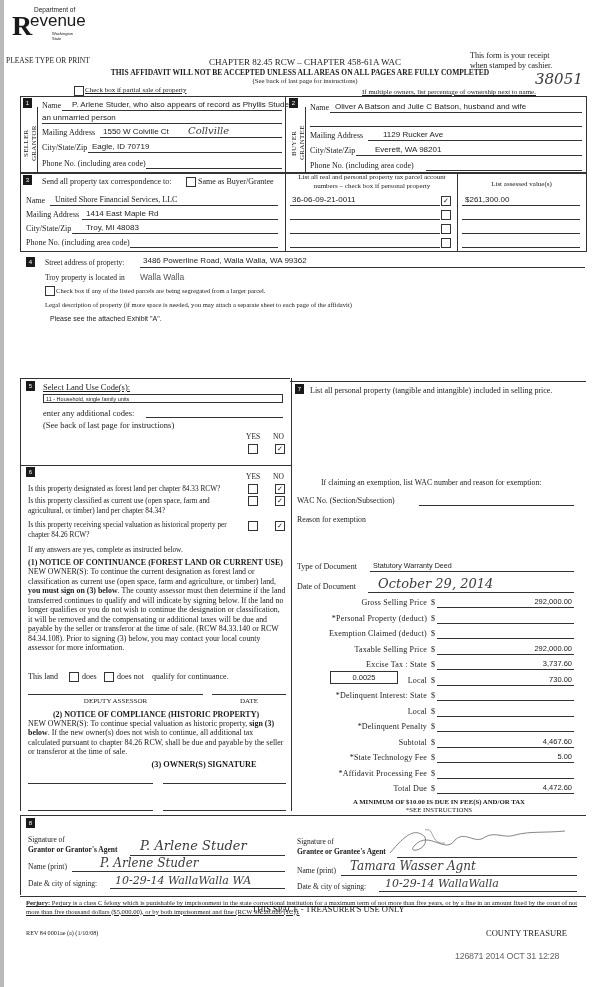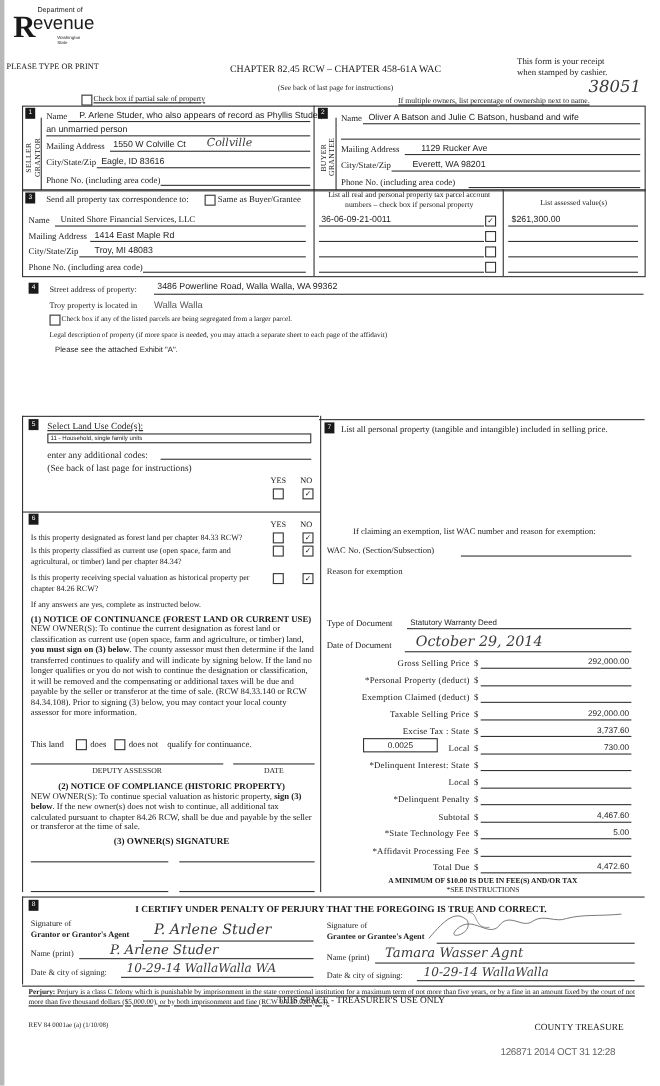--- a/index.html
+++ b/index.html
@@ -41,20 +41,21 @@
   <div class="leftbar"></div>
 
   <div class="abs" style="left:12px;top:6px;width:70px;height:34px;">
     <div class="abs" style="left:0;top:6px;font-family:'Liberation Serif',serif;font-size:28px;font-weight:bold;line-height:28px;">R</div>
     <div class="abs sans" style="left:22px;top:0;font-size:6.5px;">Department of</div>
     <div class="abs sans" style="left:18px;top:6px;font-size:17px;line-height:18px;">evenue</div>
     <div class="abs sans" style="left:40px;top:25px;font-size:4px;">Washington State</div>
   </div>
   <div class="lbl" style="left:6px;top:56px;font-size:7.5px;">PLEASE TYPE OR PRINT</div>
   <div class="lbl c" style="left:140px;top:57px;width:330px;font-size:9px;">CHAPTER 82.45 RCW – CHAPTER 458-61A WAC</div>
+  <div class="lbl bold c" style="left:40px;top:68px;width:520px;font-size:7.5px;">THIS AFFIDAVIT WILL NOT BE ACCEPTED UNLESS ALL AREAS ON ALL PAGES ARE FULLY COMPLETED</div>
   <div class="lbl c" style="left:140px;top:77px;width:330px;font-size:6.8px;">(See back of last page for instructions)</div>
   <div class="lbl" style="left:470px;top:51px;font-size:8px;">This form is your receipt</div>
   <div class="lbl" style="left:470px;top:61px;font-size:8px;">when stamped by cashier.</div>
   <div class="lbl hand" style="left:535px;top:70px;font-size:15px;">38051</div>
 
   <div class="cb" style="left:74px;top:86px;"></div>
   <div class="lbl" style="left:85px;top:86px;font-size:7px;text-decoration:underline;">Check box if partial sale of property</div>
   <div class="lbl" style="left:362px;top:88px;font-size:7px;text-decoration:underline;">If multiple owners, list percentage of ownership next to name.</div>
 
   <div class="box" style="left:20px;top:96px;width:565px;height:76px;"></div>
@@ -69,21 +70,21 @@
   <div class="line" style="left:62px;top:110px;width:220px;"></div>
   <div class="fld" style="left:72px;top:100px;">P. Arlene Studer, who also appears of record as Phyllis Studer,</div>
   <div class="line" style="left:42px;top:123px;width:240px;"></div>
   <div class="fld" style="left:42px;top:113px;">an unmarried person</div>
   <div class="lbl" style="left:42px;top:128px;">Mailing Address</div>
   <div class="line" style="left:100px;top:137px;width:182px;"></div>
   <div class="fld" style="left:103px;top:127px;">1550 W Colville Ct</div>
   <div class="lbl hand" style="left:188px;top:125px;font-size:10px;">Collville</div>
   <div class="lbl" style="left:42px;top:143px;">City/State/Zip</div>
   <div class="line" style="left:88px;top:152px;width:194px;"></div>
-  <div class="fld" style="left:92px;top:142px;">Eagle, ID 83616</div>
+  <div class="fld" style="left:92px;top:142px;">Eagle, ID 70719</div>
   <div class="lbl" style="left:42px;top:159px;">Phone No. (including area code)</div>
   <div class="line" style="left:146px;top:168px;width:136px;"></div>
 
   <div class="num" style="left:289px;top:98px;">2</div>
   <div class="vert" style="left:290px;top:118px;width:7px;height:50px;">BUYER</div>
   <div class="vert" style="left:298px;top:118px;width:7px;height:50px;">GRANTEE</div>
   <div class="lbl" style="left:310px;top:103px;">Name</div>
   <div class="line" style="left:330px;top:112px;width:252px;"></div>
   <div class="fld" style="left:335px;top:102px;">Oliver A Batson and Julie C Batson, husband and wife</div>
   <div class="line" style="left:310px;top:126px;width:272px;"></div>
@@ -201,21 +202,21 @@
   <div class="lbl" style="left:117px;top:672px;font-size:8px;">does not</div>
   <div class="lbl" style="left:152px;top:672px;font-size:8px;">qualify for continuance.</div>
 
   <div class="line" style="left:28px;top:694px;width:175px;"></div>
   <div class="line" style="left:212px;top:694px;width:74px;"></div>
   <div class="lbl c" style="left:28px;top:697px;width:175px;font-size:7px;">DEPUTY ASSESSOR</div>
   <div class="lbl c" style="left:212px;top:697px;width:74px;font-size:7px;">DATE</div>
 
   <div class="lbl bold c" style="left:22px;top:710px;width:268px;font-size:8px;">(2) NOTICE OF COMPLIANCE (HISTORIC PROPERTY)</div>
   <div class="para" style="left:28px;top:719px;width:258px;font-size:7.9px;line-height:9.3px;"><span>NEW OWNER(S): To continue special valuation as historic property, </span><b>sign (3) below</b><span>. If the new owner(s) does not wish to continue, all additional tax calculated pursuant to chapter 84.26 RCW, shall be due and payable by the seller or transferor at the time of sale.</span></div>
-  <div class="lbl bold c" style="left:22px;top:760px;width:268px;font-size:8.3px;">(3)  OWNER(S) SIGNATURE</div>
+  <div class="lbl bold c" style="left:22px;top:760px;width:268px;font-size:8.3px;padding-left:48px;">(3)  OWNER(S) SIGNATURE</div>
   <div class="line" style="left:28px;top:783px;width:125px;"></div>
   <div class="line" style="left:163px;top:783px;width:123px;"></div>
   <div class="line" style="left:28px;top:810px;width:125px;"></div>
   <div class="line" style="left:163px;top:810px;width:123px;"></div>
 
   <div class="num" style="left:295px;top:384px;">7</div>
   <div class="para" style="left:310px;top:385px;width:270px;font-size:8px;line-height:11px;text-indent:0;">List all  personal property (tangible and intangible) included in selling price.</div>
   <div class="lbl" style="left:297px;top:478px;font-size:7.8px;margin-left:24px;">If claiming an exemption, list WAC number and reason for exemption:</div>
   <div class="lbl" style="left:297px;top:496px;font-size:7.8px;">WAC No. (Section/Subsection)</div>
   <div class="line" style="left:419px;top:505px;width:155px;"></div>
@@ -310,21 +311,20 @@
         <div class="fld r" style="left: 437px; top: 783px; width: 135px; font-size: 7.5px;">4,472.60</div>
       </div>
     </div>
 
   <div class="lbl bold c" style="left:292px;top:798px;width:294px;font-size:6.8px;">A MINIMUM OF $10.00 IS DUE IN FEE(S) AND/OR TAX</div>
   <div class="lbl c" style="left:292px;top:806px;width:294px;font-size:6.8px;">*SEE INSTRUCTIONS</div>
 
   <div class="abs" style="left:20px;top:815px;width:566px;height:0;border-top:1px solid #333;"></div>
   <div class="abs" style="left:20px;top:815px;width:0;height:80px;border-left:1px solid #333;"></div>
   <div class="num" style="left:26px;top:818px;">8</div>
-  <div class="lbl bold c" style="left:40px;top:821px;width:540px;font-size:8.5px;">I CERTIFY UNDER PENALTY OF PERJURY THAT THE FOREGOING IS TRUE AND CORRECT.</div>
 
   <div class="lbl" style="left:28px;top:835px;font-size:7.5px;">Signature of</div>
   <div class="lbl bold" style="left:28px;top:845px;font-size:7.5px;">Grantor or Grantor's Agent</div>
   <div class="line" style="left:130px;top:855px;width:155px;"></div>
   <div class="lbl hand" style="left:140px;top:838px;font-size:13px;">P. Arlene Studer</div>
   <div class="lbl" style="left:28px;top:862px;font-size:7.5px;">Name (print)</div>
   <div class="line" style="left:72px;top:871px;width:213px;"></div>
   <div class="lbl hand" style="left:100px;top:856px;font-size:12px;">P. Arlene Studer</div>
   <div class="lbl" style="left:28px;top:879px;font-size:7.5px;">Date &amp; city of signing:</div>
   <div class="line" style="left:110px;top:888px;width:175px;"></div>

